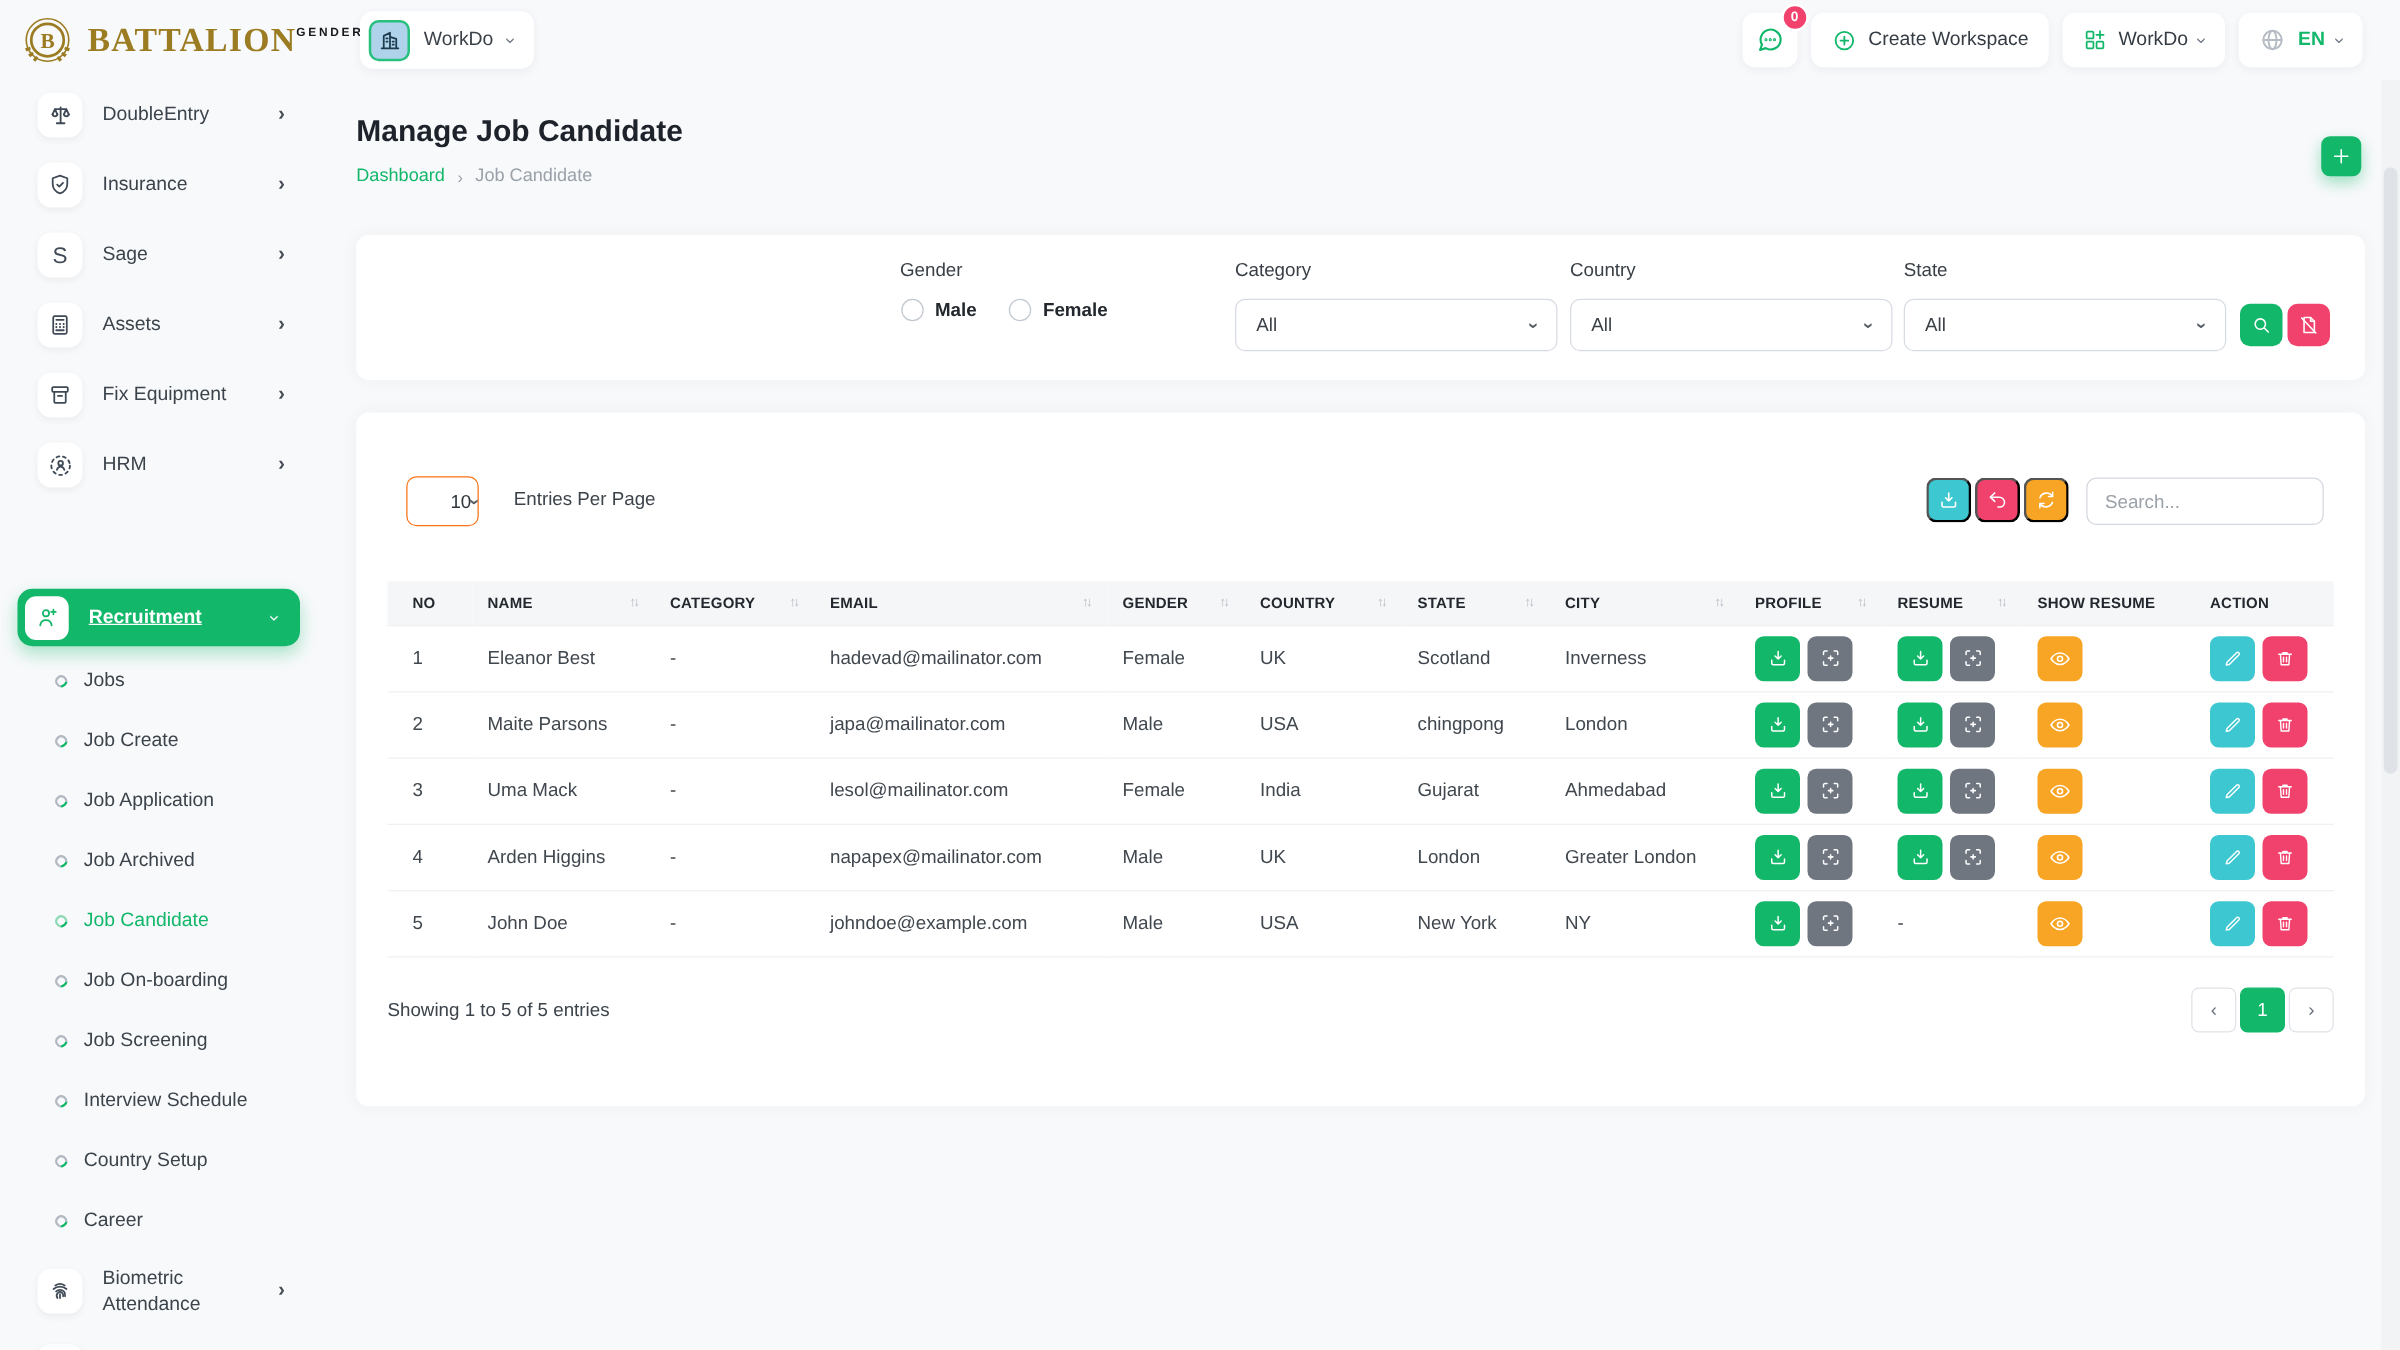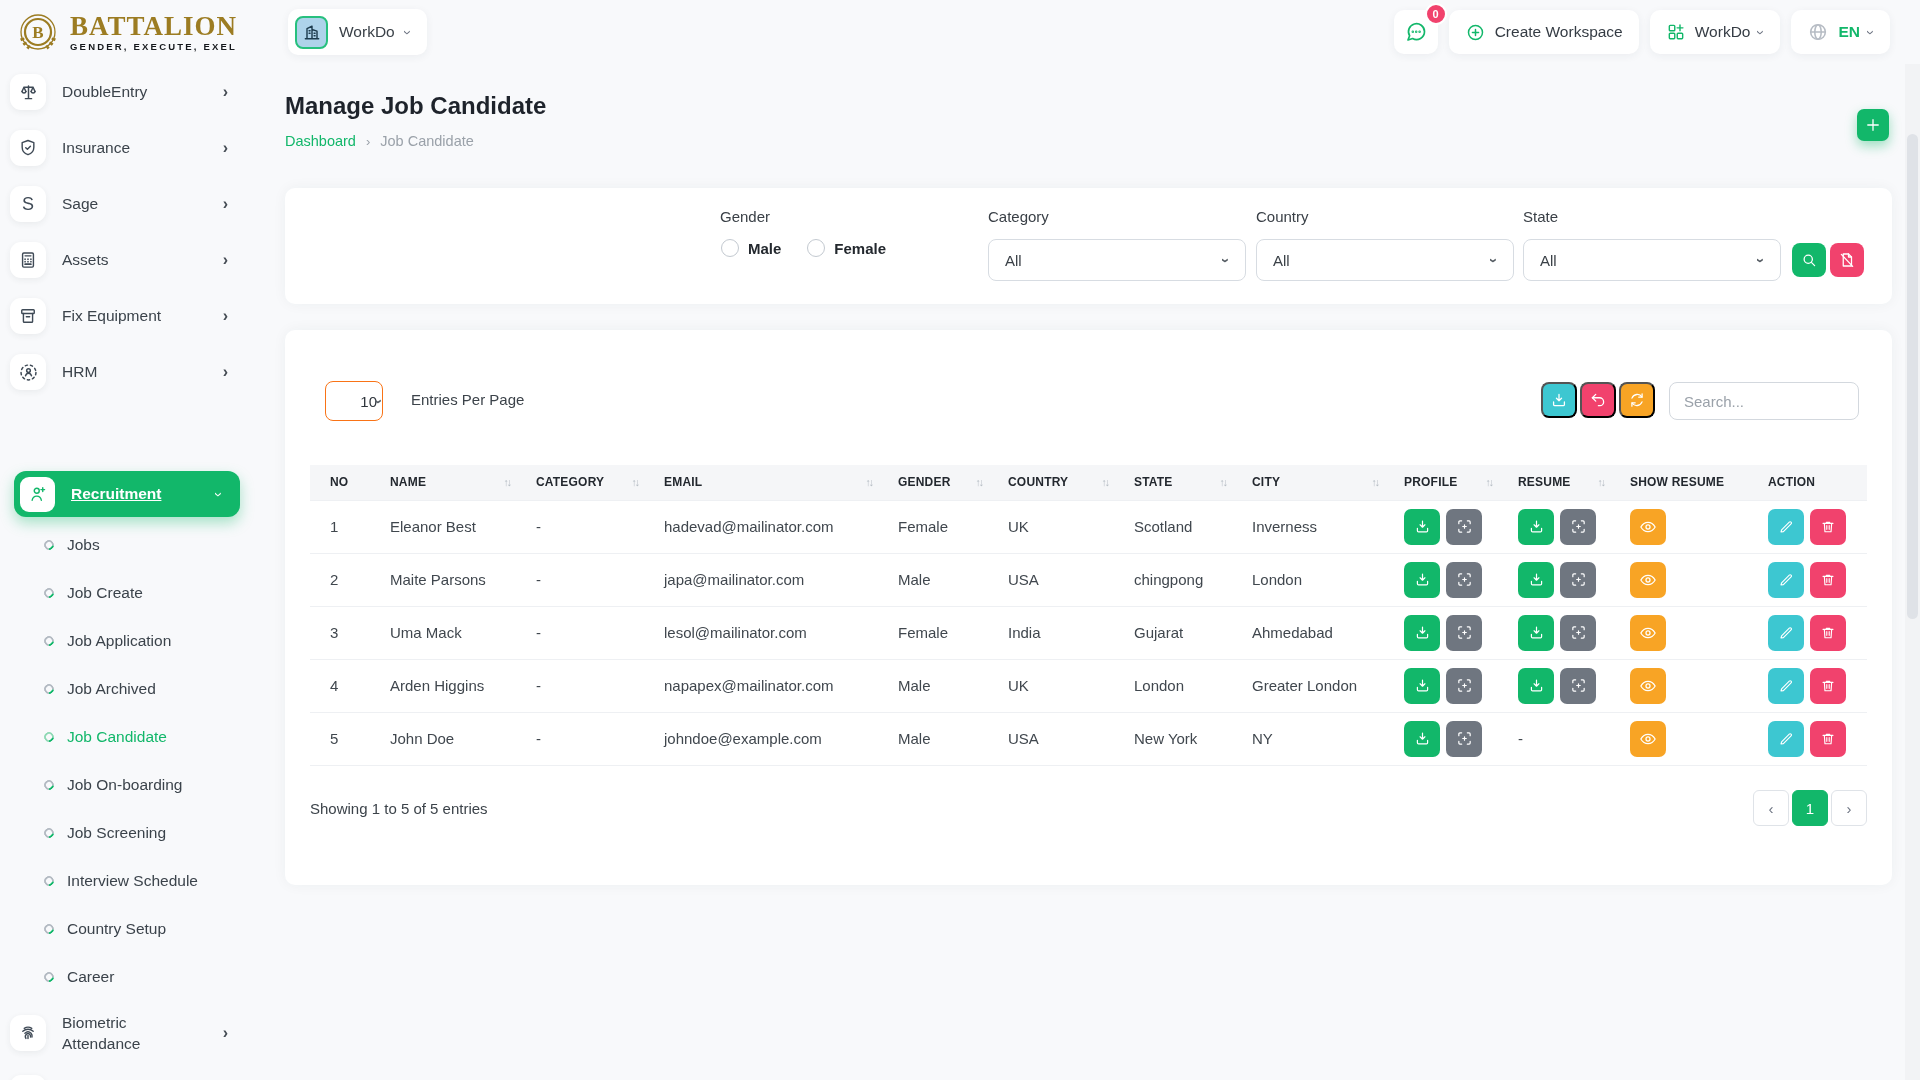--- a/index.html
+++ b/index.html
@@ -6,21 +6,21 @@
   html,body { width:1920px; height:1080px; overflow:hidden; }
   body { font-family:"Liberation Sans", sans-serif; background:#f8f9fb; color:#3a4148; }
   #app { position:relative; width:1920px; height:1080px; }
 
   svg { display:block; }
   .ic { stroke:currentColor; fill:none; stroke-width:1.7; stroke-linecap:round; stroke-linejoin:round; }
 
   
   .topbar { position:absolute; top:0; left:0; width:100%; height:64px; }
   .logo { position:absolute; left:14px; top:8px; display:flex; align-items:center; gap:8px; }
-  .logo-text { display:flex; flex-direction:column; }
+  .logo-text { display:flex; }
   .logo-name { font-family:"Liberation Serif", serif; font-weight:700; font-size:27px; letter-spacing:1px; color:#9c7c22; line-height:26px; }
   .logo-tag { font-size:9.5px; font-weight:700; letter-spacing:2.2px; color:#15181c; margin-top:2px; }
 
   .ws-switcher { position:absolute; left:288px; top:9px; height:46px; background:#fff; border-radius:10px;
     box-shadow:0 2px 8px rgba(40,50,60,.06); display:flex; align-items:center; gap:11px; padding:0 16px 0 7px; cursor:pointer; }
   .ws-icon { width:33px; height:33px; border-radius:8px; background:#aed3ea; border:2px solid #27c07e;
     display:flex; align-items:center; justify-content:center; color:#1d3b4d; }
   .ws-label { font-size:15.5px; font-weight:500; color:#3a4148; }
   .chev { color:#6b7280; }
   .chev-down { transform:rotate(90deg); display:inline-block; font-size:15px; line-height:1; }
@@ -31,21 +31,21 @@
   .chat-btn { width:44px; position:relative; justify-content:center; padding:0; color:#12b76a; }
   .chat-badge { position:absolute; top:-7px; right:-9px; min-width:22px; height:22px; border-radius:50%;
     background:#f1426d; border:2px solid #fff; color:#fff; font-size:11px; font-weight:700;
     display:flex; align-items:center; justify-content:center; }
   .green-ic { color:#12b76a; }
   .lang-globe { color:#b6bcc4; }
   .lang-label { color:#12b76a; font-weight:700; }
 
   
   .sidebar { position:absolute; top:64px; left:0; width:252px; height:1016px; }
-  .mod-item { height:56px; display:flex; align-items:center; padding-left:10px; padding-right:24px; cursor:pointer; }
+  .mod-item { height:56px; display:flex; align-items:center; padding-left:30px; padding-right:24px; cursor:pointer; }
   .mod-icon { width:36px; height:36px; border-radius:11px; background:#fff; box-shadow:0 2px 6px rgba(40,50,60,.07);
     display:flex; align-items:center; justify-content:center; color:#3f4a56; flex:0 0 36px; }
   .mod-label { margin-left:16px; font-size:15.5px; font-weight:500; color:#3b434b; line-height:20px; }
   .mod-chev { margin-left:auto; color:#454c54; font-size:16px; font-weight:700; }
   .sage-s { font-size:18px; font-weight:500; font-family:"Liberation Sans",sans-serif; }
 
   .recruit-pill { position:absolute; top:407px; left:14px; width:226px; height:46px; background:#12b76a;
     border-radius:12px; box-shadow:0 6px 14px rgba(18,183,106,.35); display:flex; align-items:center; padding:0 18px 0 6px; cursor:pointer; }
   .recruit-icon { width:35px; height:35px; border-radius:9px; background:#fff; color:#12b76a;
     display:flex; align-items:center; justify-content:center; }

